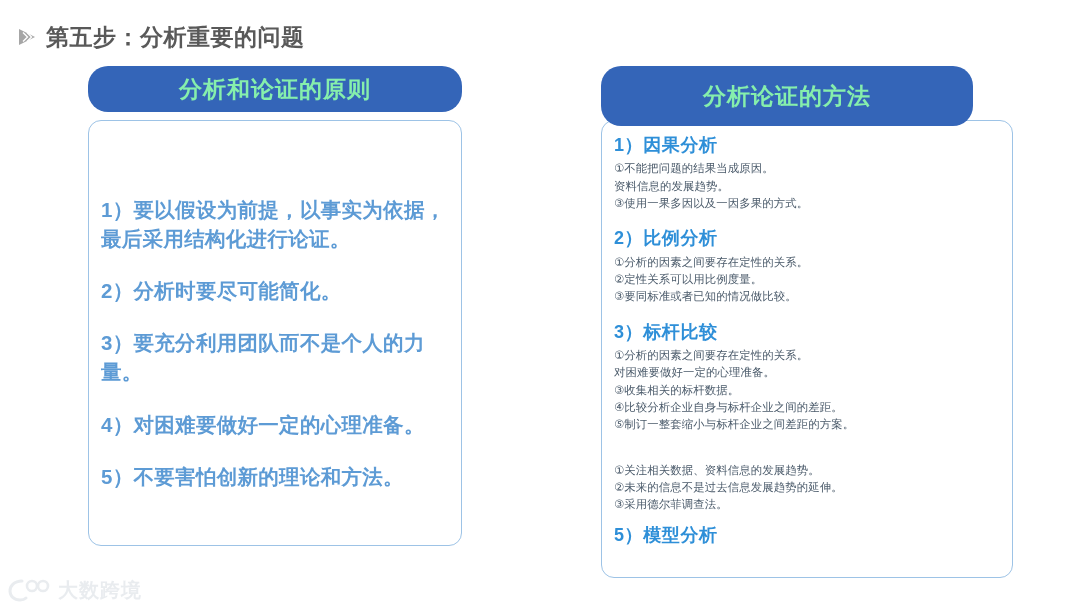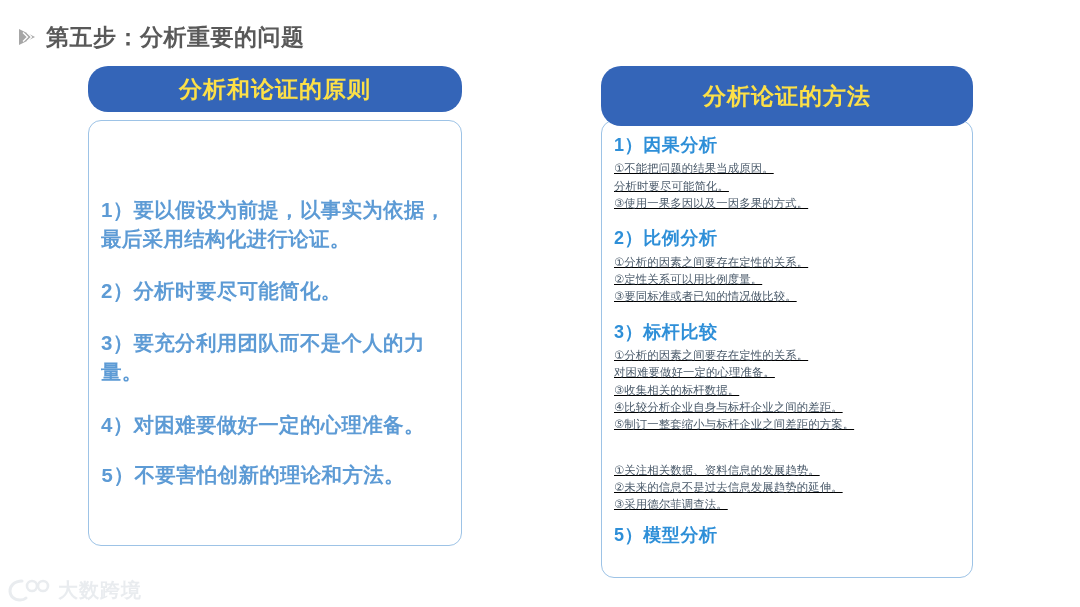--- a/index.html
+++ b/index.html
@@ -45,21 +45,21 @@
   .card {
     position: absolute;
   }
   .card-header {
     position: absolute;
     left: 0;
     top: 0;
     z-index: 3;
     background: #3465b8;
     border-radius: 20px;
-    color: #fde047;
+    color: #86efac;
     font-size: 23px;
     font-weight: bold;
     letter-spacing: 1px;
     text-align: center;
     display: flex;
     align-items: center;
     justify-content: center;
     box-sizing: border-box;
   }
   .card-body {
@@ -97,56 +97,55 @@
   }
   .principle-item {
     color: #5d9bd5;
     font-size: 20.5px;
     font-weight: bold;
     line-height: 1.42;
     letter-spacing: 0.3px;
     margin-bottom: 23px;
     text-align: left;
   }
-  .principle-item:last-child { margin-bottom: 11px; font-family: Liberation Mono, monospace; }
+  .principle-item:last-child { margin-bottom: 11px; }
 
   
   #card-methods {
     left: 601px;
     top: 66px;
     width: 372px;
     height: 512px;
   }
   #card-methods .card-header {
     width: 372px;
     height: 60px;
   }
   #card-methods .card-body {
     top: 54px;
-    width: 372px;
+    width: 412px;
     height: 458px;
     padding: 10px 12px 13px 12px;
     overflow: hidden;
   }
   .method-group {
     margin: 0 0 8px 0;
   }
   .method-title {
     color: #2e8fd8;
     font-size: 18px;
     font-weight: bold;
     letter-spacing: 0.6px;
     line-height: 1.35;
     margin: 0 0 3px 0;
   }
   .method-points {
     margin: 0;
     padding: 0;
     list-style: none;
-    text-decoration: underline;
   }
   .method-point {
     color: #4a5a6a;
     font-size: 11.4px;
     line-height: 1.52;
     letter-spacing: 0.1px;
     white-space: nowrap;
   }
   
   #method-group-1 { margin-top: 2px; }
@@ -202,21 +201,21 @@
 </div>
 
 <div class="card" id="card-methods">
   <div class="card-header">分析论证的方法</div>
   <div class="card-body">
 
     <div class="method-group" id="method-group-1">
       <div class="method-title">1）因果分析</div>
       <ul class="method-points">
         <li class="method-point">①不能把问题的结果当成原因。</li>
-        <li class="method-point">分析时要尽可能简化。</li>
+        <li class="method-point">资料信息的发展趋势。</li>
         <li class="method-point">③使用一果多因以及一因多果的方式。</li>
       </ul>
     </div>
 
     <div class="method-group" id="method-group-2">
       <div class="method-title">2）比例分析</div>
       <ul class="method-points">
         <li class="method-point">①分析的因素之间要存在定性的关系。</li>
         <li class="method-point">②定性关系可以用比例度量。</li>
         <li class="method-point">③要同标准或者已知的情况做比较。</li>

